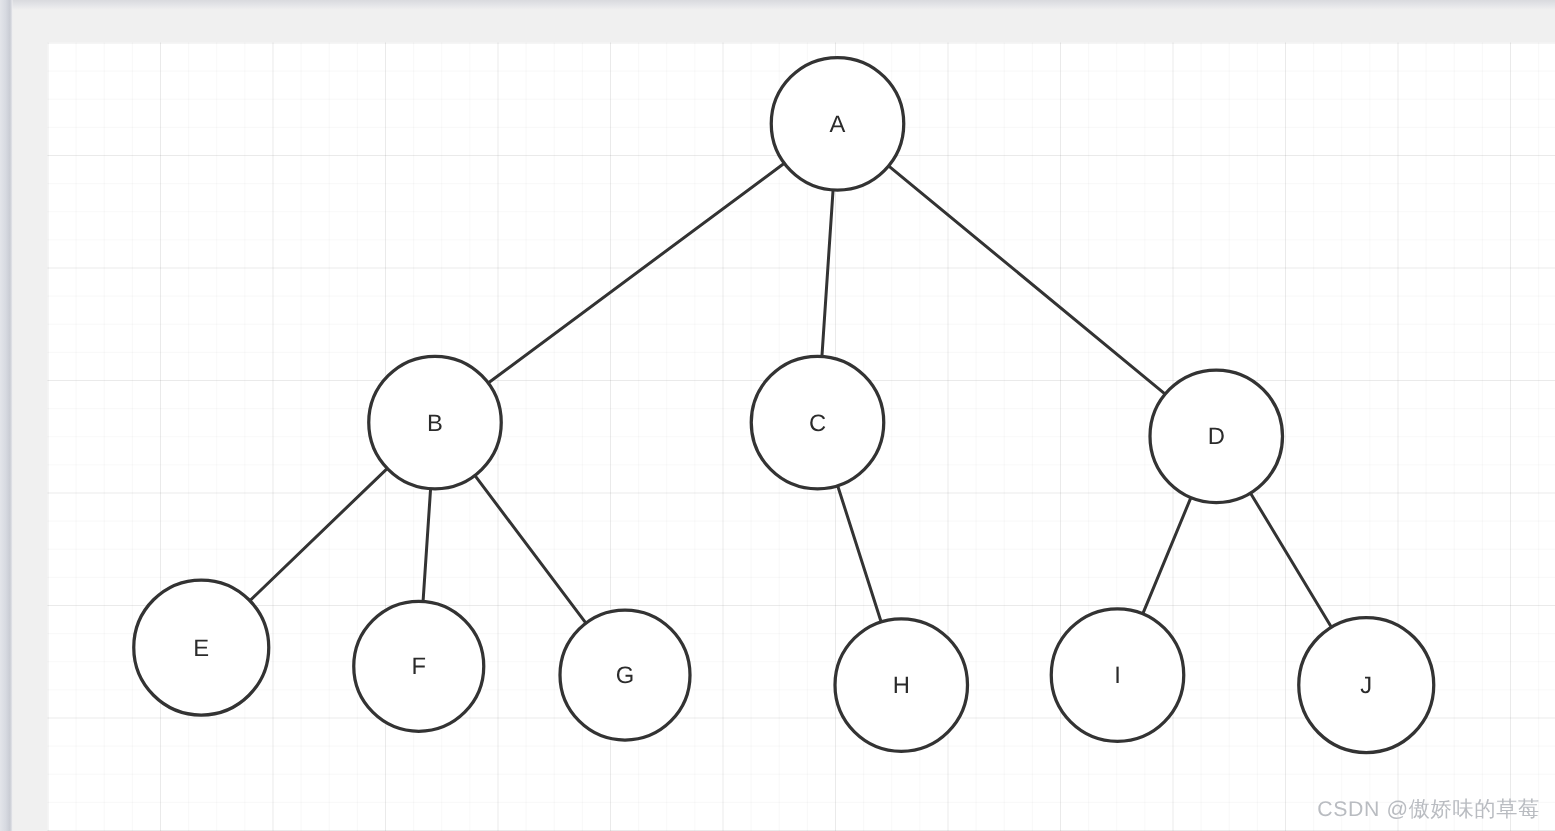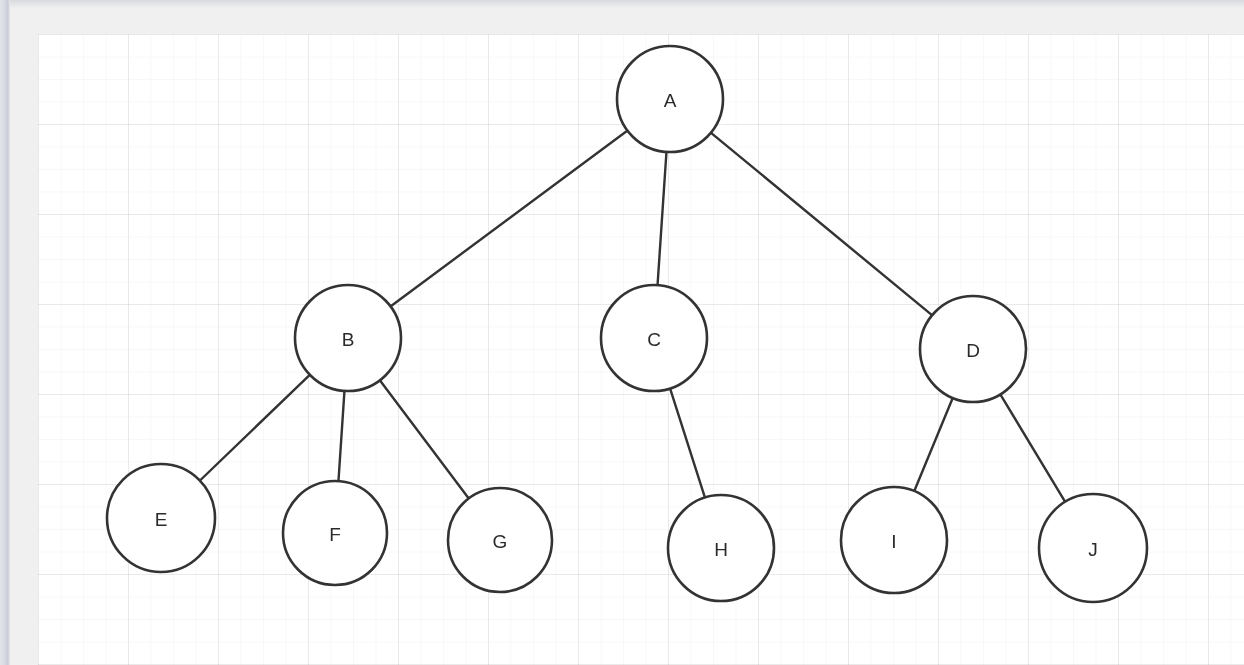--- a/index.html
+++ b/index.html
@@ -165,14 +165,15 @@
             <text x="856.00" y="507.00" class="node-label" fill="#2b2b2b">I</text>
           </g>
           <g>
             <circle cx="1055.00" cy="514.00" r="54" class="node-circle" fill="#ffffff" stroke="#333333"></circle>
             <text x="1055.00" y="515.00" class="node-label" fill="#2b2b2b">J</text>
           </g>
         </g>
     </svg>
   </div>
 
+  <div id="watermark">CSDN @傲娇味的草莓</div>
 
 </div>
 
 </body></html>

